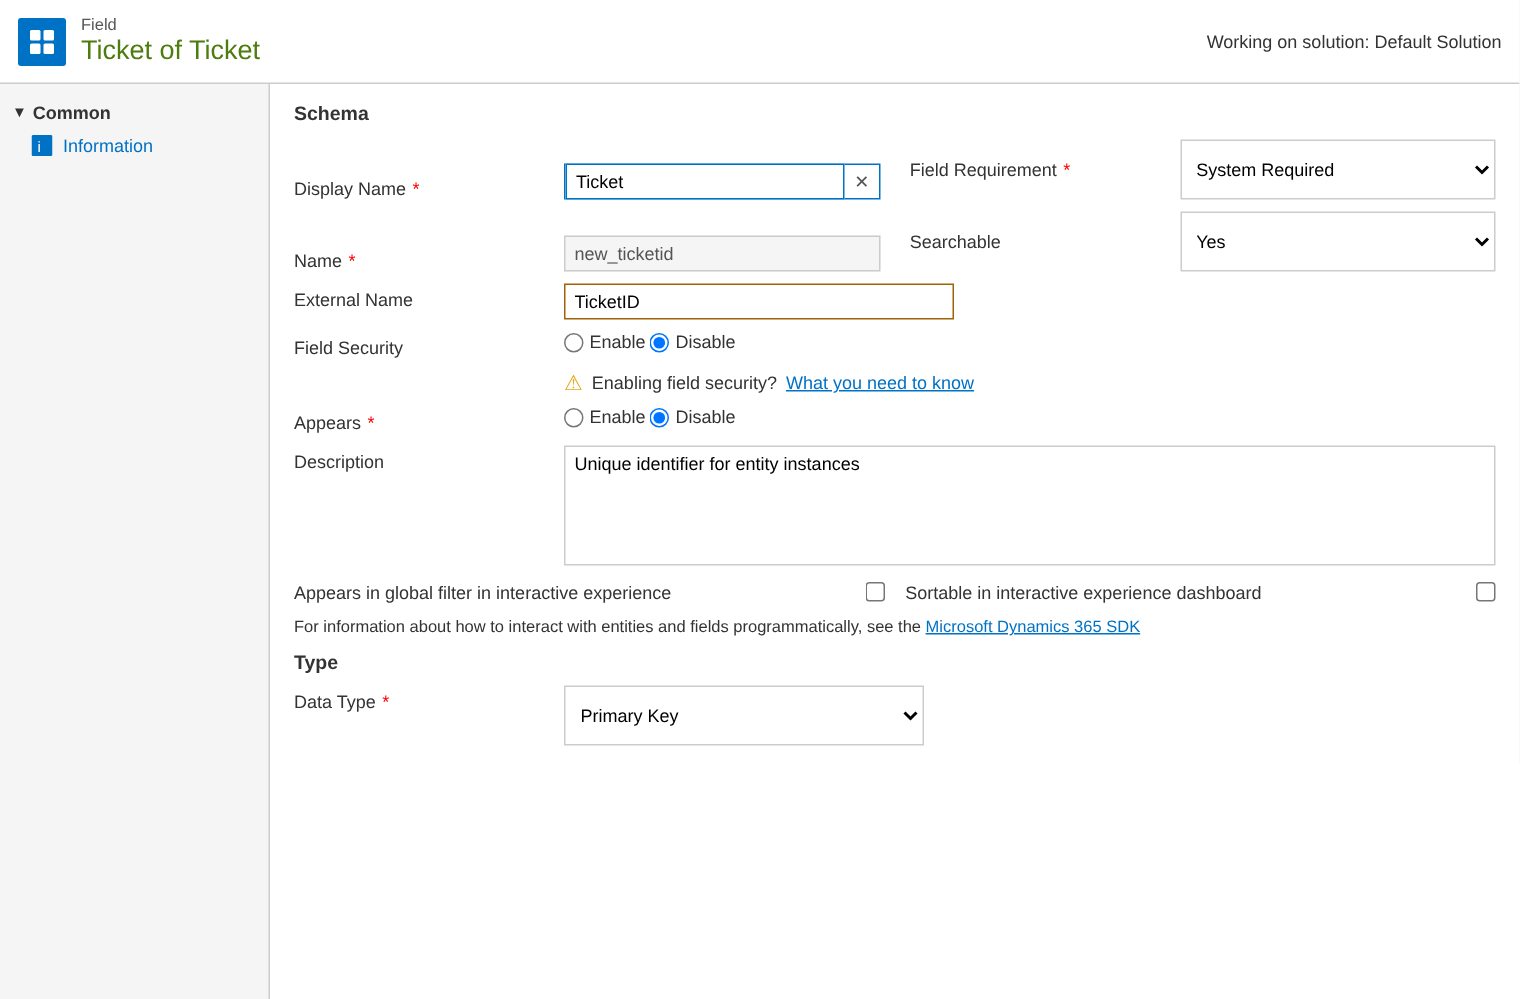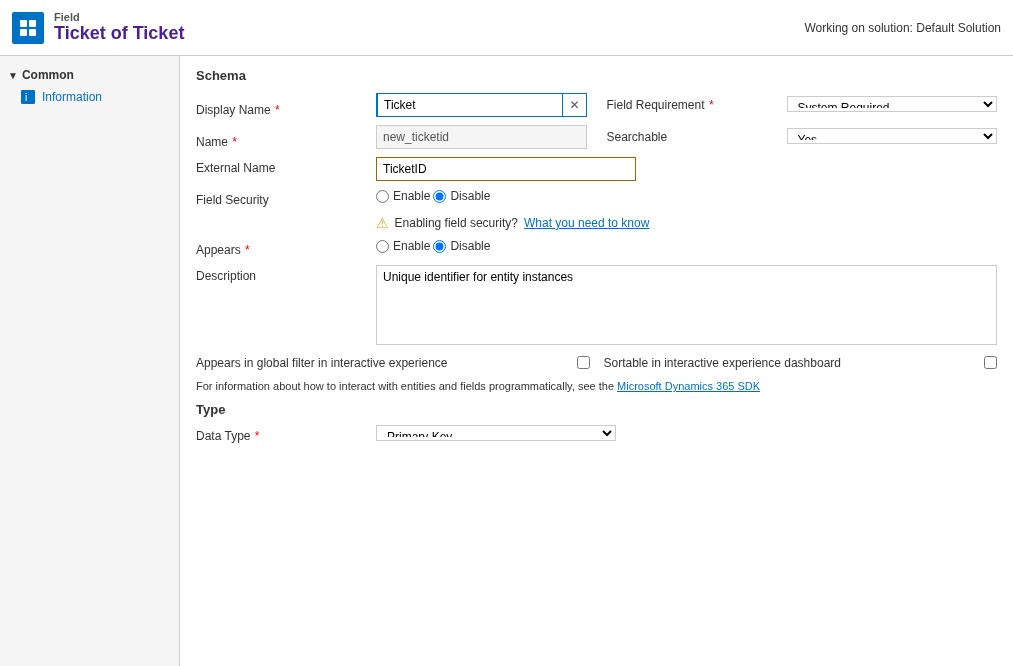--- a/index.html
+++ b/index.html
@@ -17,22 +17,22 @@
     }
     .top-bar-left { display: flex; align-items: center; gap: 10px; }
     .top-bar-icon {
       width: 32px; height: 32px;
       background: #0072c6;
       display: flex; align-items: center; justify-content: center;
       border-radius: 2px;
     }
     .top-bar-icon svg { fill: white; }
     .top-bar-title { display: flex; flex-direction: column; }
-    .top-bar-field-label { font-size: 11px; color: #555; font-weight: bold; }
-    .top-bar-title-main { font-size: 18px; font-weight: bold; color: #4c1d95; }
+    .top-bar-field-label { font-size: 11px; color: #555; }
+    .top-bar-title-main { font-size: 18px; font-weight: normal; color: #4d7c0f; }
     .top-bar-right { font-size: 12px; color: #333; }
 
     
     .main-layout { display: flex; flex: 1; overflow: hidden; }
 
     
     .sidebar {
       width: 180px;
       background: #f5f5f5;
       border-right: 1px solid #ccc;
@@ -146,21 +146,21 @@
     input[type="text"].readonly-input {
       background: #f5f5f5;
       border: 1px solid #ccc;
       color: #555;
     }
     select {
       width: 100%;
       padding: 3px 6px;
       font-size: 12px;
       border: 1px solid #ccc;
-      height: 16px;
+      height: 40px;
       background: #fff;
     }
 
     .display-name-wrapper {
       display: flex;
       align-items: center;
       border: 1px solid #0072c6;
       height: 24px;
       background: #fff;
     }

